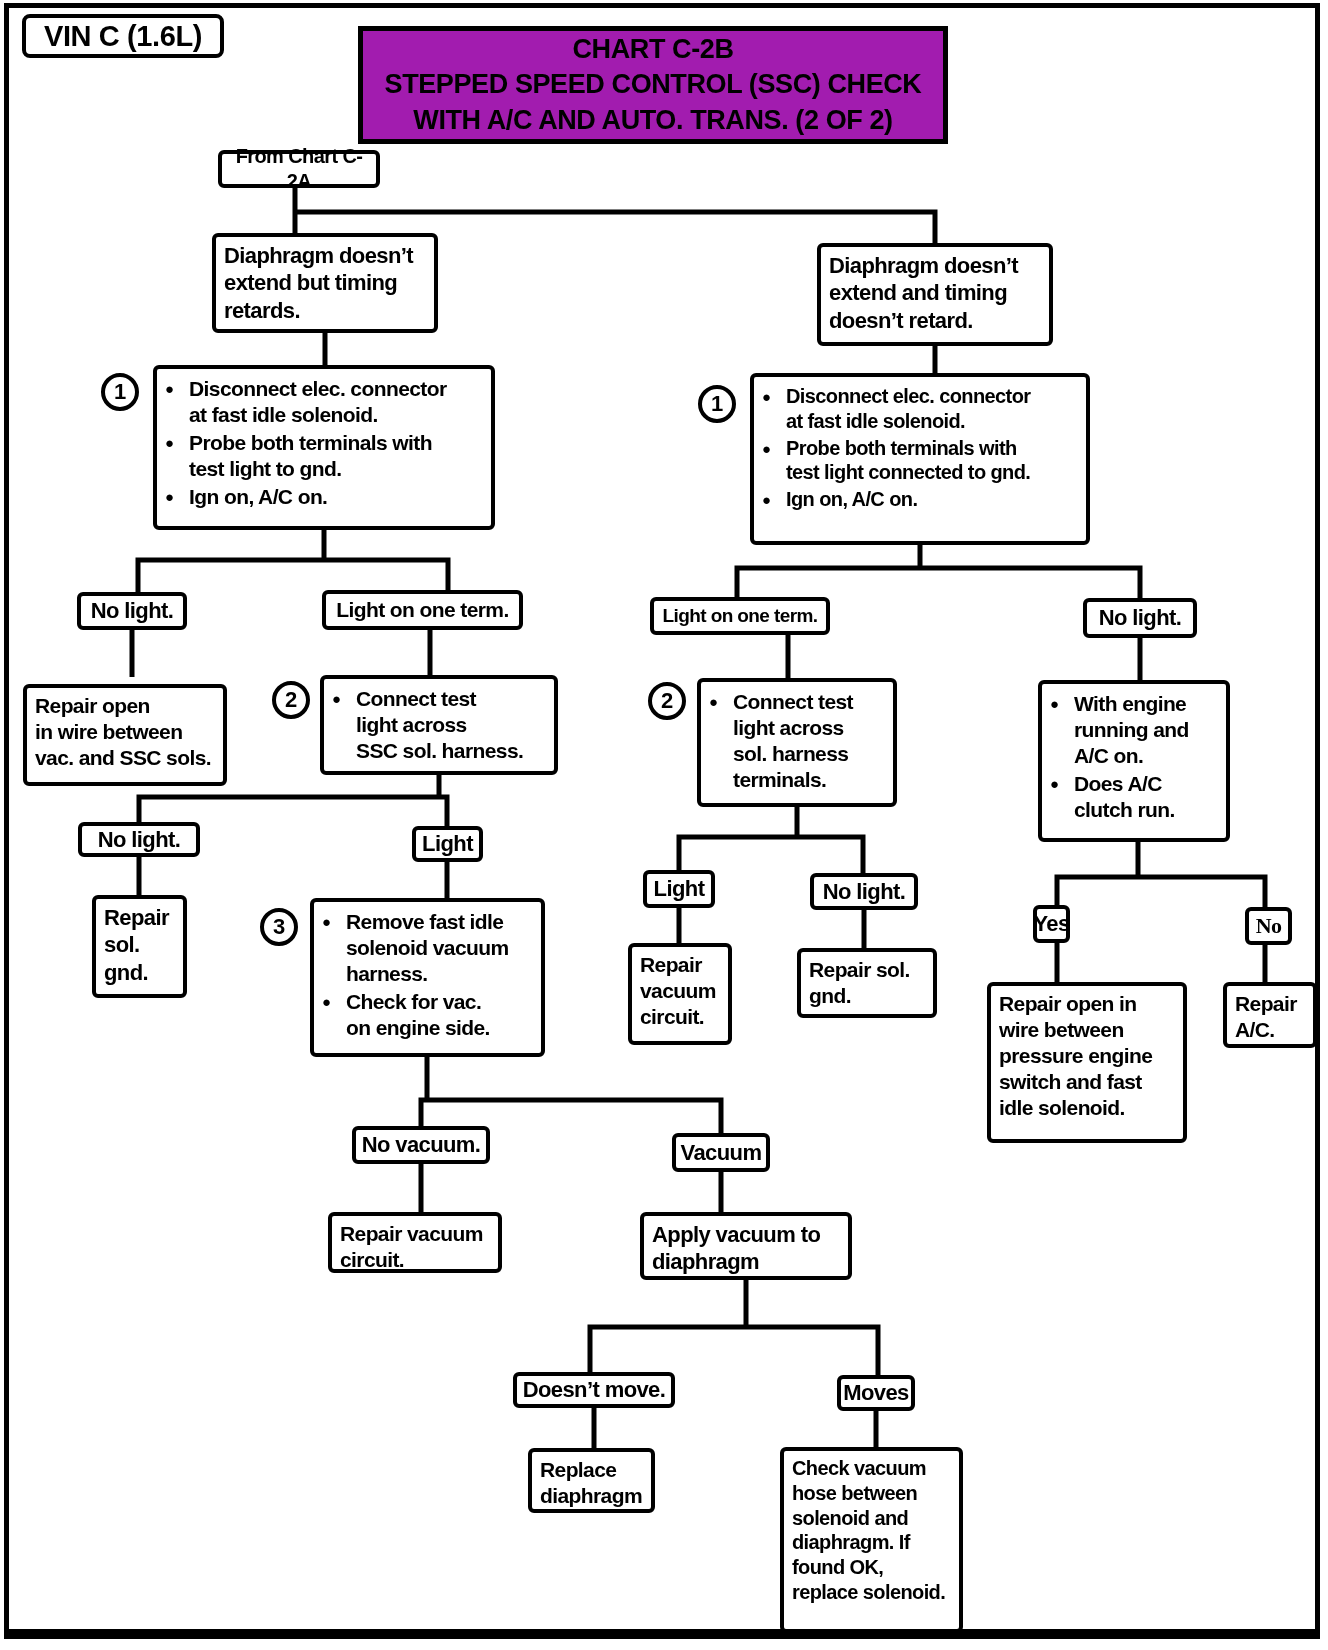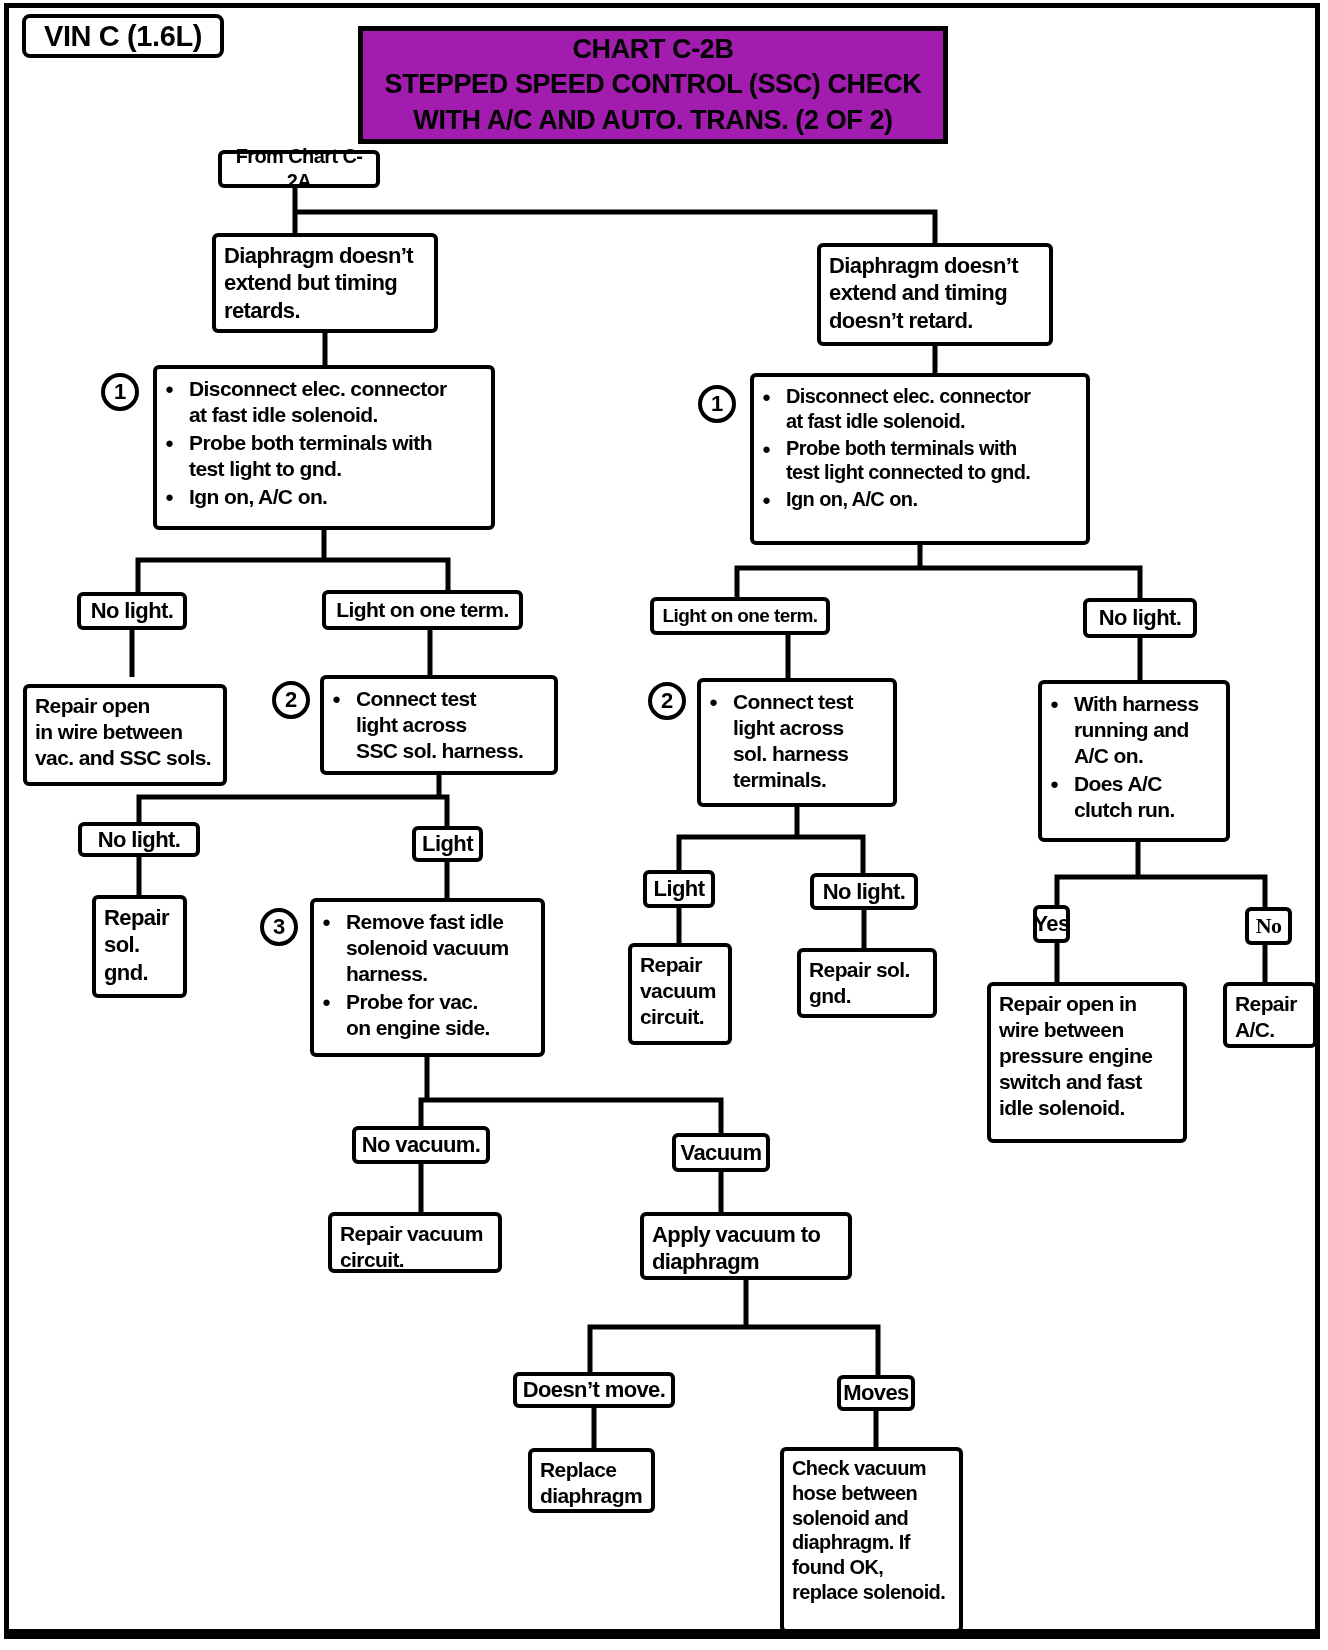--- a/index.html
+++ b/index.html
@@ -205,21 +205,21 @@
 </div>
 <div class="node step" style="left:310px;top:898px;width:235px;height:159px;">
   <div class="row">
     <span class="bullet">●</span>
     <span class="txt">Remove fast idle
 solenoid vacuum
 harness.</span>
   </div>
   <div class="row">
     <span class="bullet">●</span>
-    <span class="txt">Probe for vac.
+    <span class="txt">Check for vac.
 on engine side.</span>
   </div>
 </div>
 
 <div class="node label" style="left:352px;top:1126px;width:138px;height:38px;">
   <span class="txt">No vacuum.</span>
 </div>
 
 <div class="node label" style="left:672px;top:1133px;width:98px;height:39px;">
   <span class="txt">Vacuum</span>
@@ -274,21 +274,21 @@
     <span class="txt">Connect test
 light across
 sol. harness
 terminals.</span>
   </div>
 </div>
 
 <div class="node step" style="left:1038px;top:680px;width:192px;height:162px;">
   <div class="row">
     <span class="bullet">●</span>
-    <span class="txt">With harness
+    <span class="txt">With engine
 running and
 A/C on.</span>
   </div>
   <div class="row">
     <span class="bullet">●</span>
     <span class="txt">Does A/C
 clutch run.</span>
   </div>
 </div>
 

